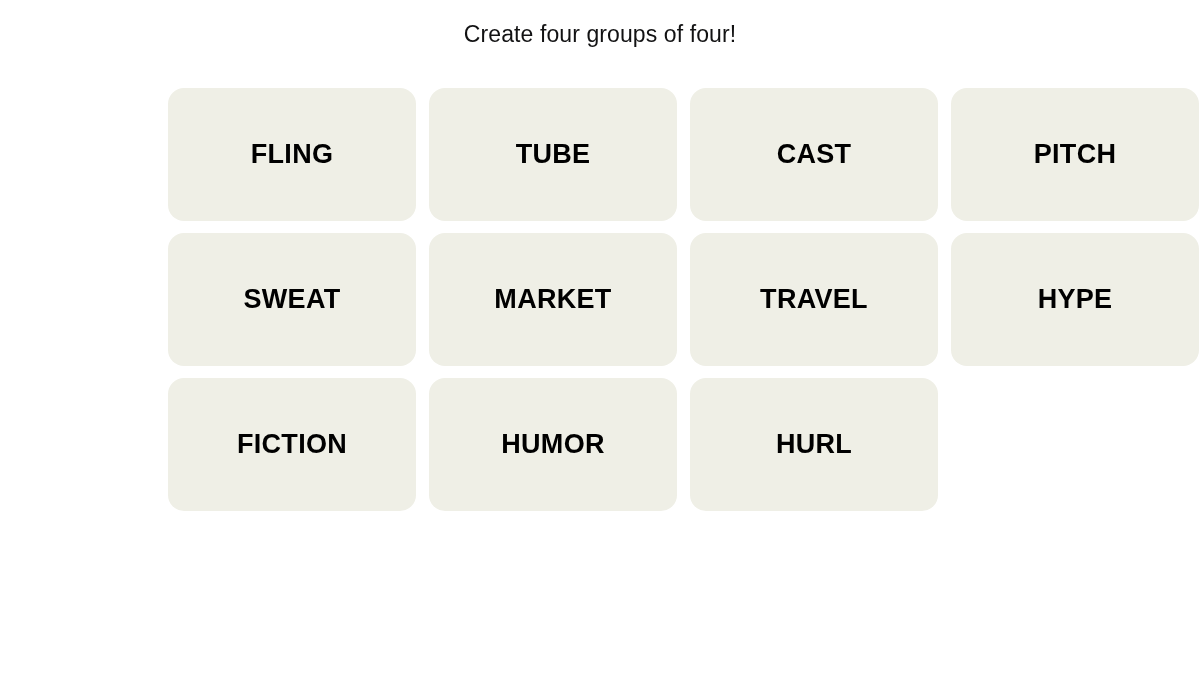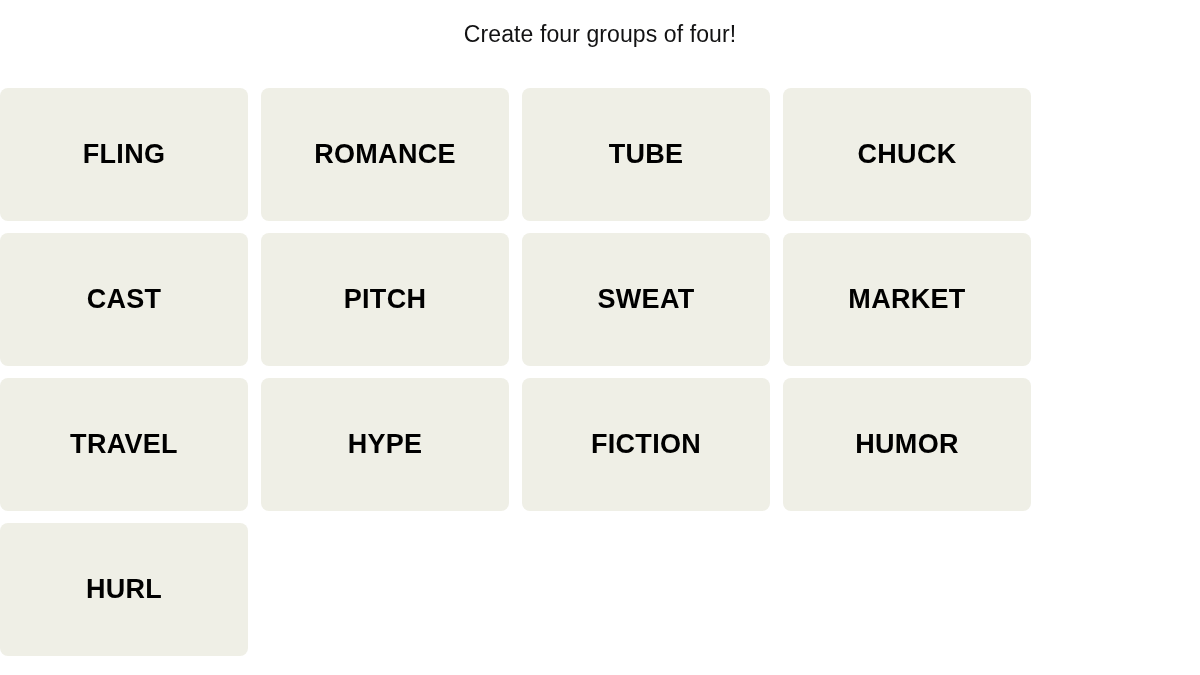--- a/index.html
+++ b/index.html
@@ -15,21 +15,21 @@
     overflow: hidden;
     position: relative;
   }
 
   .game-root {
     width: 1200px;
     height: 675px;
     background: #ffffff;
     display: flex;
     flex-direction: column;
-    align-items: flex-start;
+    align-items: flex-end;
     box-sizing: border-box;
   }
 
   .puzzle-title {
     margin: 0;
     padding: 0;
     font-family: "Liberation Sans", sans-serif;
     font-size: 23px;
     font-weight: 400;
     color: #121213;
@@ -49,21 +49,21 @@
     width: 1032px;
     display: grid;
     grid-template-columns: repeat(4, 248px);
     grid-template-rows: repeat(4, 133px);
     column-gap: 13px;
     row-gap: 12px;
   }
 
   .tile {
     background: #efefe6;
-    border-radius: 8px;
+    border-radius: 16px;
     border: none;
     padding: 0;
     margin: 0;
     display: flex;
     align-items: center;
     justify-content: center;
     cursor: pointer;
     box-sizing: border-box;
     -webkit-font-smoothing: antialiased;
   }
@@ -87,31 +87,25 @@
 <div class="game-root">
 
   <h1 class="puzzle-title">Create four groups of four!</h1>
 
   <div class="tile-grid">
 
     <button class="tile">
       <span class="tile-label">FLING</span>
     </button>
 
-    <button class="tile">
-      <span class="tile-label">ROMANCE</span>
-    </button>
 
     <button class="tile">
       <span class="tile-label">TUBE</span>
     </button>
 
-    <button class="tile">
-      <span class="tile-label">CHUCK</span>
-    </button>
 
     <button class="tile">
       <span class="tile-label">CAST</span>
     </button>
 
 
     <button class="tile">
       <span class="tile-label">PITCH</span>
     </button>
 

